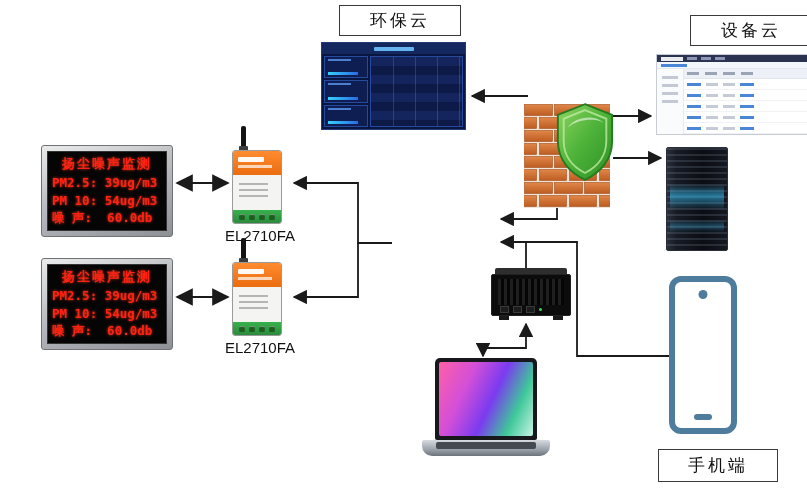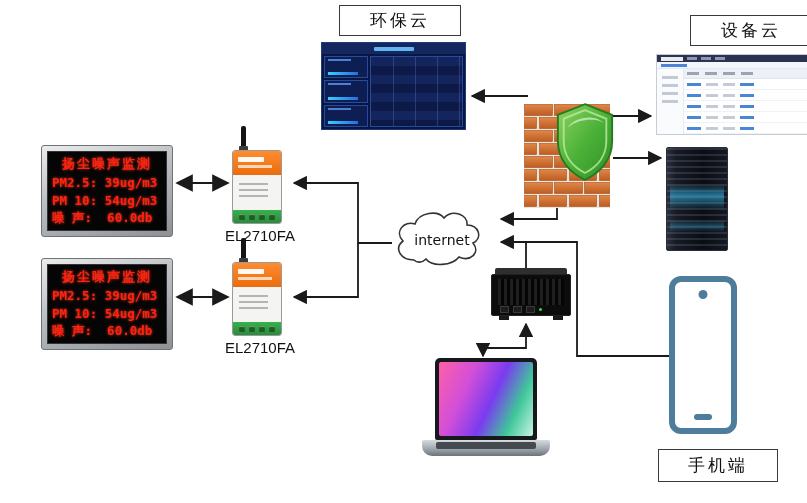--- a/index.html
+++ b/index.html
@@ -257,27 +257,20 @@
           <stop offset="0.5" stop-color="#4cb238"></stop>
           <stop offset="1" stop-color="#2e8f25"></stop>
         </linearGradient>
       </defs>
       <path d="M32,2 L60,13 V40 C60,60 47,73 32,80 C17,73 4,60 4,40 V13 Z" fill="url(#sh)" stroke="#267a20" stroke-width="2"></path>
       <path d="M32,8 L54,17 V40 C54,56 44,67 32,73 C20,67 10,56 10,40 V17 Z" fill="none" stroke="#bdeaa0" stroke-width="2" opacity="0.8"></path>
       <path d="M14,26 C22,14 44,12 52,22 C46,16 26,16 14,26 Z" fill="#ffffff" opacity="0.55"></path>
     </svg>
   </div>
 
-  <div class="comp" style="left:350px;top:204px;width:112px;height:72px;">
-    <svg width="112" height="72" viewBox="0 0 112 72">
-      <path d="M28,56 C14,56 8,44 17,37 C8,28 18,16 29,20 C33,8 52,6 58,14 C66,5 82,10 81,21
-               C93,21 97,34 87,39 C95,49 84,58 73,53 C66,62 46,63 40,55 C36,59 31,59 28,56 Z" fill="#ffffff" stroke="#333" stroke-width="1.6"></path>
-      <text class="cloud-text" x="56" y="41" text-anchor="middle">internet</text>
-    </svg>
-  </div>
 
   <div class="comp led-panel" style="left:5px;top:145px;">
     <div class="led-screen">
       <div class="led-title">扬尘噪声监测</div>
       <div class="led-line">PM2.5: 39ug/m3</div>
       <div class="led-line">PM 10: 54ug/m3</div>
       <div class="led-line">噪 声:  60.0db</div>
     </div>
   </div>
 

